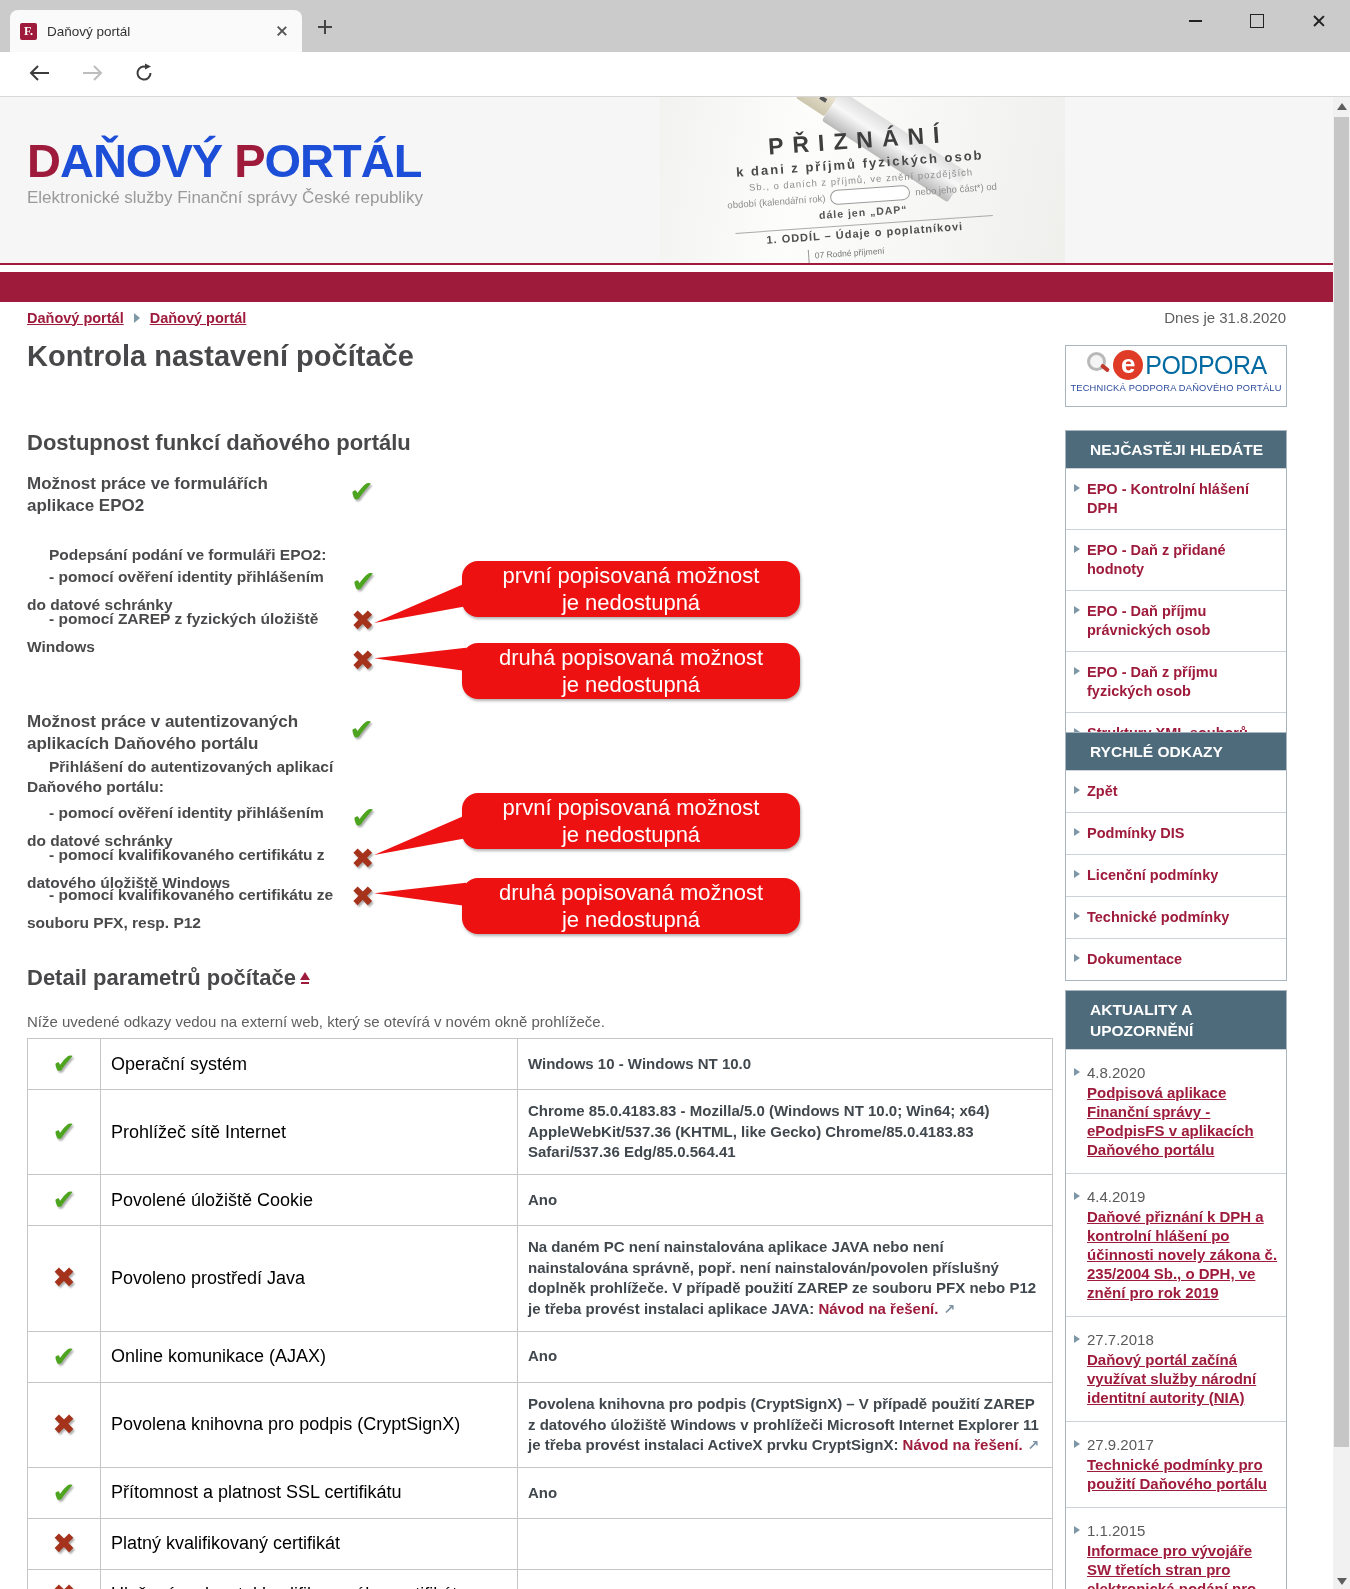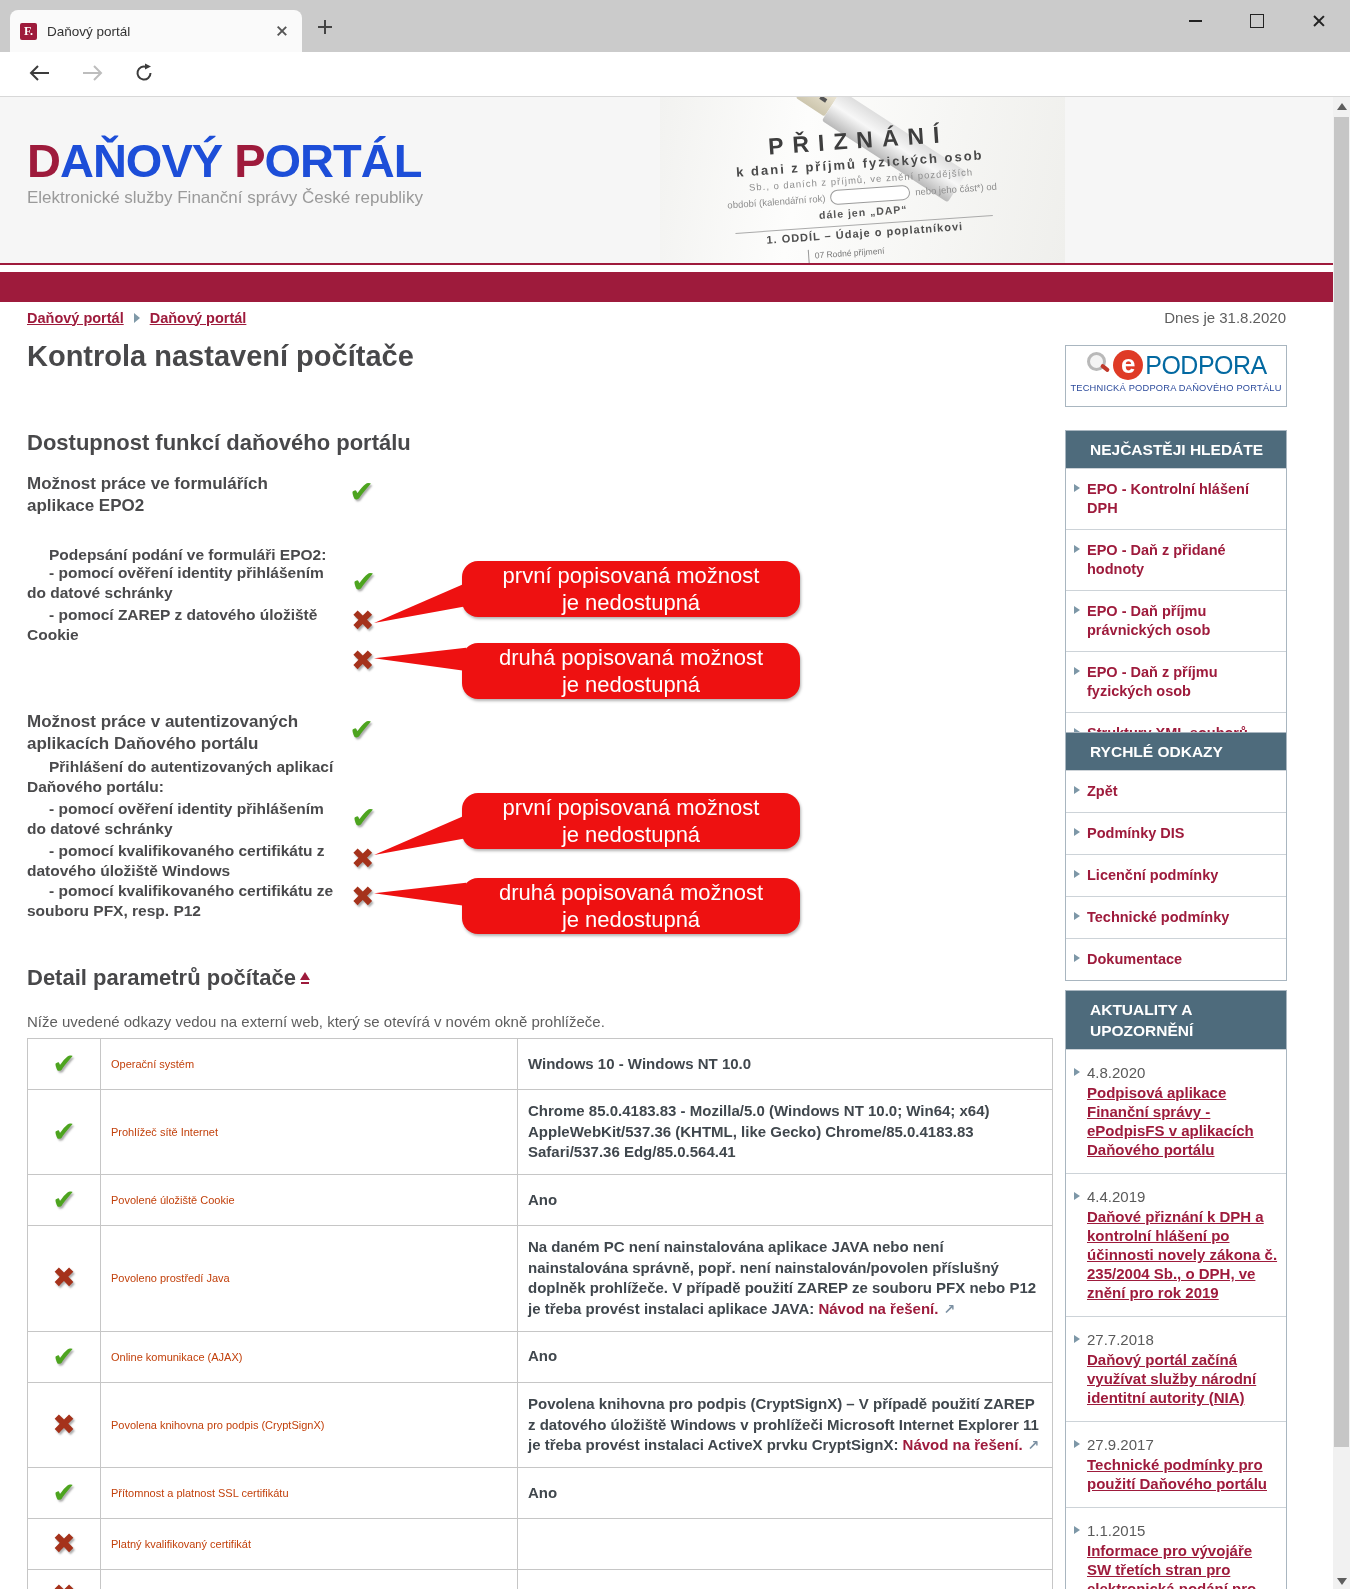--- a/index.html
+++ b/index.html
@@ -91,21 +91,21 @@
   .toggle-up{display:inline-flex;flex-direction:column;align-items:center;cursor:pointer;}
   .toggle-up i{width:0;height:0;border-left:5px solid transparent;border-right:5px solid transparent;border-bottom:8px solid #9E1B3C;}
   .toggle-up b{width:8px;height:2px;background:#9E1B3C;margin-top:1.5px;}
   .note{position:absolute;left:27px;top:916px;font-size:15px;color:#5e5e5e;}
 
   
   .avail{position:absolute;left:27px;top:360px;width:1026px;height:510px;}
   .avail .blk{position:absolute;color:#4A4A4C;font-weight:bold;}
   .g-title{font-size:17px;line-height:22px;width:312px;}
   .g-sub{font-size:15.5px;line-height:20px;width:330px;}
-  .g-item{font-size:15.5px;line-height:20px;width:312px;text-indent:22px;}
+  .g-item{font-size:15.5px;line-height:28px;width:312px;text-indent:22px;}
   .g1-title{left:0;top:16px;} .g1-sub{left:22px;top:88px;}
   .g1-i1{left:0;top:106px;} .g1-i2{left:0;top:148px;} .g1-i3{left:0;top:188px;}
   .g2-title{left:0;top:254px;} .g2-sub{left:0;top:300px;text-indent:22px;font-size:15.5px;}
   .g2-i1{left:0;top:342px;} .g2-i2{left:0;top:384px;} .g2-i3{left:0;top:424px;}
   .pos-ic{position:absolute;}
   .ic{display:inline-block;line-height:1;font-weight:bold;font-family:"DejaVu Sans",sans-serif;}
   .ic.ok::before{content:"✔";color:#4DA41F;text-shadow:1.5px 2px 2px rgba(50,50,50,.4);}
   .ic.no::before{content:"✖";color:#A5321B;text-shadow:1.5px 2px 2px rgba(50,50,50,.4);}
   .ic-30{font-size:30px;} .ic-28{font-size:28px;}
 
@@ -115,21 +115,21 @@
   .bubble .tail{position:absolute;background:#EE1111;width:92px;height:40px;}
   .tail-down{left:-88px;top:22px;clip-path:polygon(100% 0,100% 58%,0 100%);}
   .tail-flat{left:-88px;top:0;clip-path:polygon(100% 12%,100% 70%,0 38%);}
   .bub1{left:435px;top:104px;} .bub2{left:435px;top:186px;}
   .bub3{left:435px;top:336px;} .bub4{left:435px;top:421px;}
 
   
   .ptable{position:absolute;left:27px;top:941px;width:1026px;border-collapse:collapse;}
   .ptable td{border:1px solid #C6C6C6;padding:11px 10px;vertical-align:middle;}
   .ptable td.tic{width:52px;text-align:center;}
-  .ptable td.tname{width:396px;font-size:11px;color:#c2410c;}
+  .ptable td.tname{width:396px;font-size:18px;color:#000000;}
   .ptable td.tname span{cursor:pointer;}
   .ptable td.tval{font-size:15px;font-weight:bold;color:#40474D;line-height:1.38;}
   .vlink{color:#9E1B3C;font-weight:bold;cursor:pointer;}
   .ext::after{content:"↗";font-family:"DejaVu Sans",sans-serif;color:#7C91A3;font-weight:bold;font-size:14px;margin-left:5px;}
 
   
   .sidebar-box{position:absolute;left:1065px;width:222px;box-sizing:border-box;border:1px solid #A9B6C0;background:#fff;}
   .epod{top:248px;height:62px;padding:3px 4px;}
   .epod-row{display:flex;align-items:center;justify-content:center;gap:2px;margin-top:1px;}
   .magnifier{position:relative;width:26px;height:30px;flex:0 0 auto;}
@@ -263,21 +263,21 @@
     <div class="h1">Kontrola nastavení počítače</div>
     <div class="h2 h2-avail">Dostupnost funkcí daňového portálu</div>
 
     <div class="avail">
 
       <div class="blk g-title g1-title">Možnost práce ve formulářích aplikace EPO2</div>
       <span class="pos-ic ic ok ic-30" style="left:322px;top:20px;"></span>
       <div class="blk g-sub g1-sub">Podepsání podání ve formuláři EPO2:</div>
       <div class="blk g-item g1-i1">- pomocí ověření identity přihlášením do datové schránky</div>
       <span class="pos-ic ic ok ic-30" style="left:324px;top:110px;"></span>
-      <div class="blk g-item g1-i2">- pomocí ZAREP z datového úložiště Cookie</div>
+      <div class="blk g-item g1-i2">- pomocí ZAREP z fyzických úložiště Windows</div>
       <span class="pos-ic ic no ic-28" style="left:324px;top:150px;"></span>
       <span class="pos-ic ic no ic-28" style="left:324px;top:190px;"></span>
       <div class="bubble bub1">
         <span class="tail tail-down"></span>
         <span>první popisovaná možnost</span>
         <span>je nedostupná</span>
       </div>
       <div class="bubble bub2">
         <span class="tail tail-flat"></span>
         <span>druhá popisovaná možnost</span>

